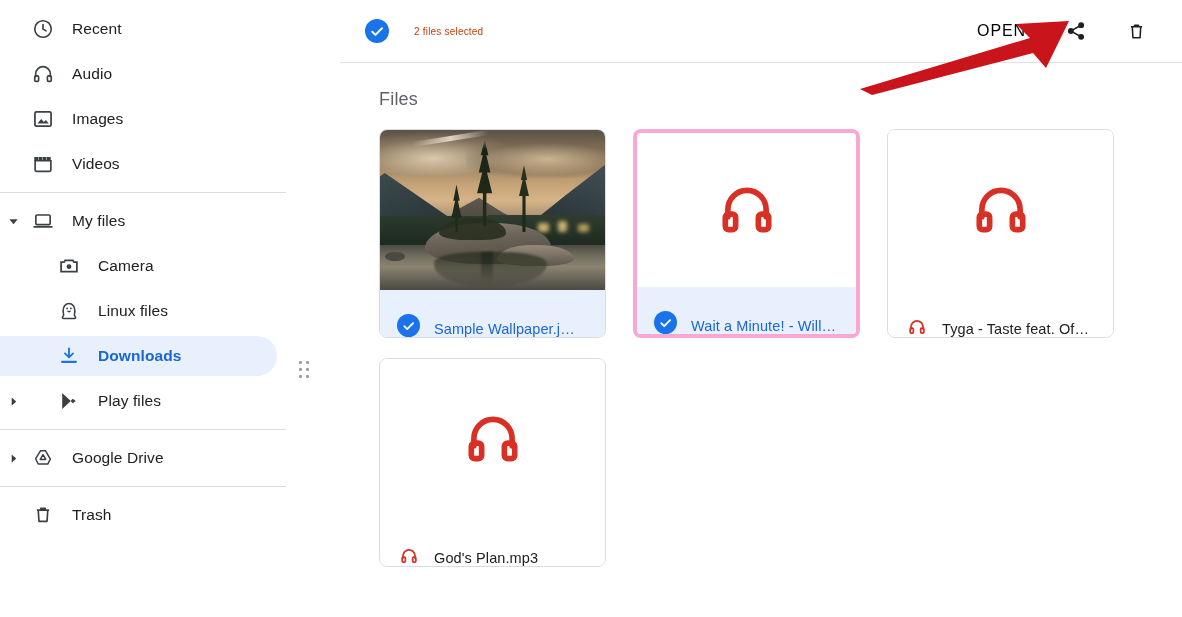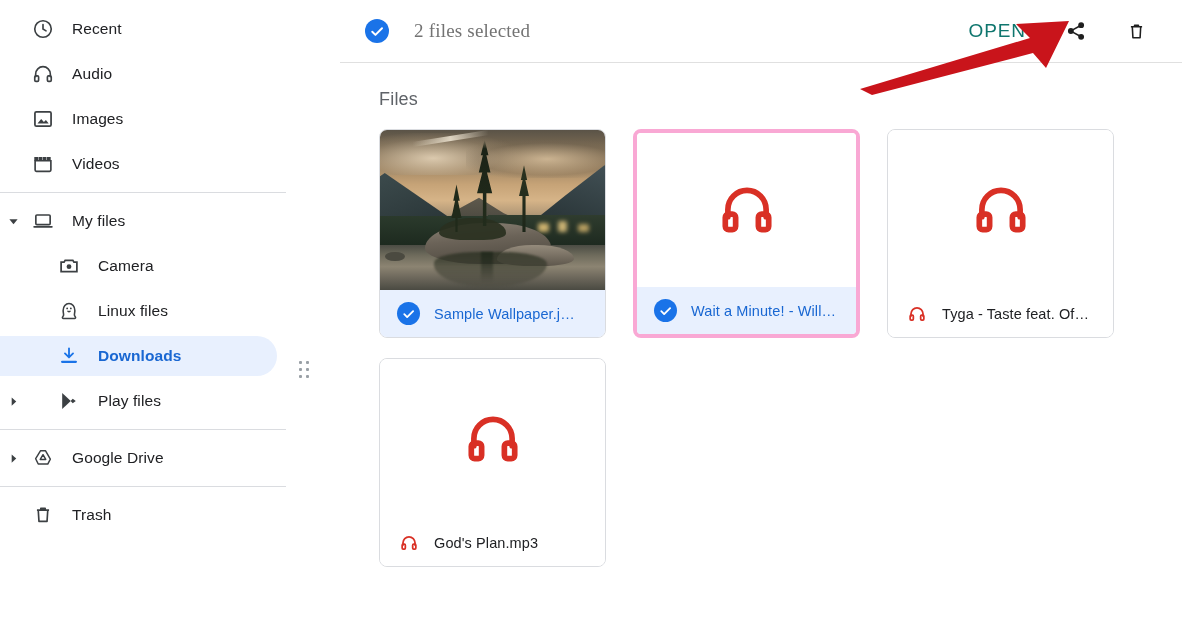--- a/index.html
+++ b/index.html
@@ -104,30 +104,29 @@
     width: 24px; height: 24px;
     border-radius: 50%;
     background: #1a73e8;
     display: flex; align-items: center; justify-content: center;
     flex: 0 0 24px;
     cursor: pointer;
   }
   .sel-check svg { display: block; }
   .sel-text {
     margin-left: 25px;
-    color: #737373;
-    font-size: 19px;
+    color: #c2410c;
+    font-size: 10px;
     letter-spacing: .2px;
     white-space: nowrap;
-    font-family: Liberation Serif, serif;
   }
   .tb-spacer { flex: 1 1 auto; }
   .open-btn {
-    color: #0f766e;
-    font-size: 19px;
+    color: #000000;
+    font-size: 16px;
     letter-spacing: .9px;
     padding: 8px 6px;
     cursor: pointer;
     white-space: nowrap;
   }
   .icon-btn {
     width: 40px; height: 40px;
     display: flex; align-items: center; justify-content: center;
     border-radius: 50%;
     color: #1f1f1f;
@@ -170,21 +169,21 @@
     overflow: hidden;
     display: flex;
     align-items: center;
     justify-content: center;
     background: #ffffff;
   }
   .card-label {
     height: 47px;
     flex: 0 0 47px;
     display: flex;
-    align-items: center;
+    align-items: flex-end;
     padding-left: 17px;
     gap: 14px;
     background: #ffffff;
   }
   .card.selected .card-label,
   .card.sel-label .card-label { background: #e8f0fe; }
   .card-label .name {
     font-size: 14.5px;
     color: #202124;
     white-space: nowrap;

